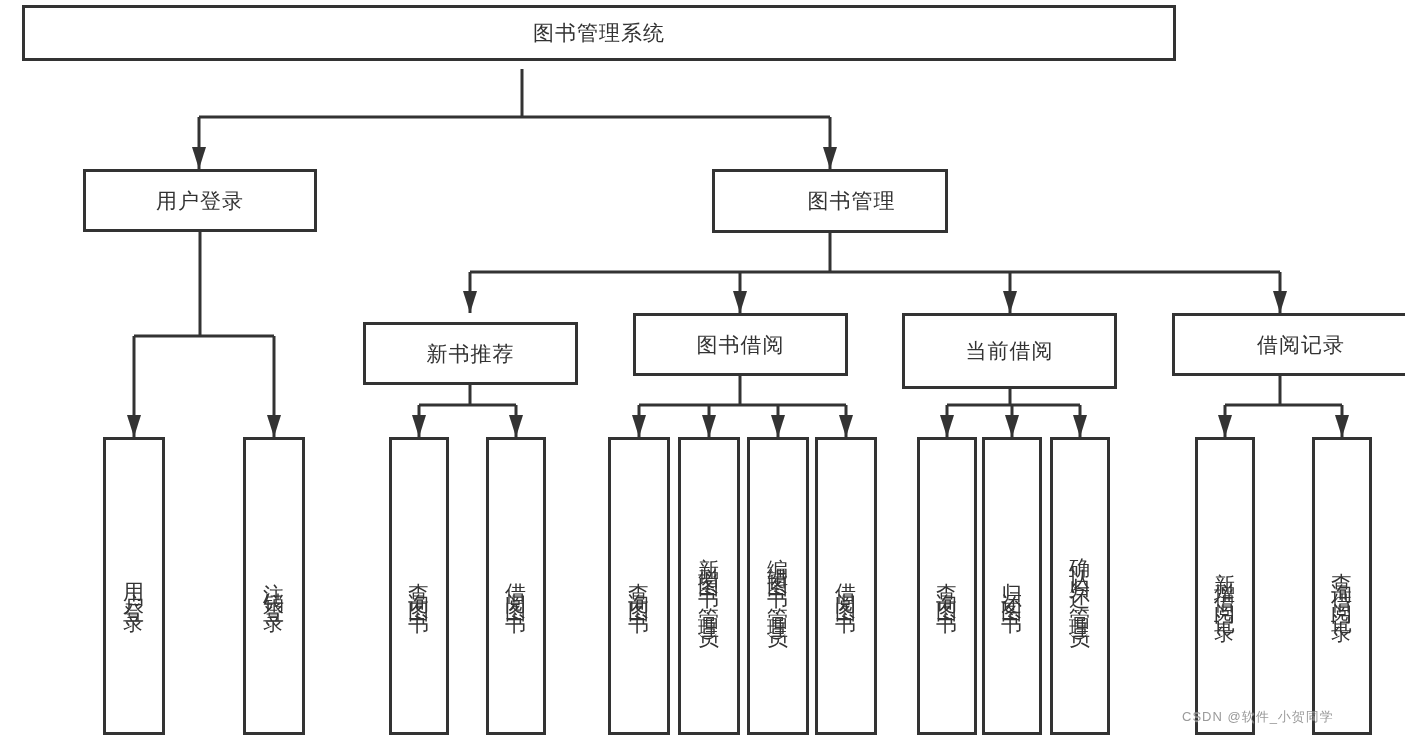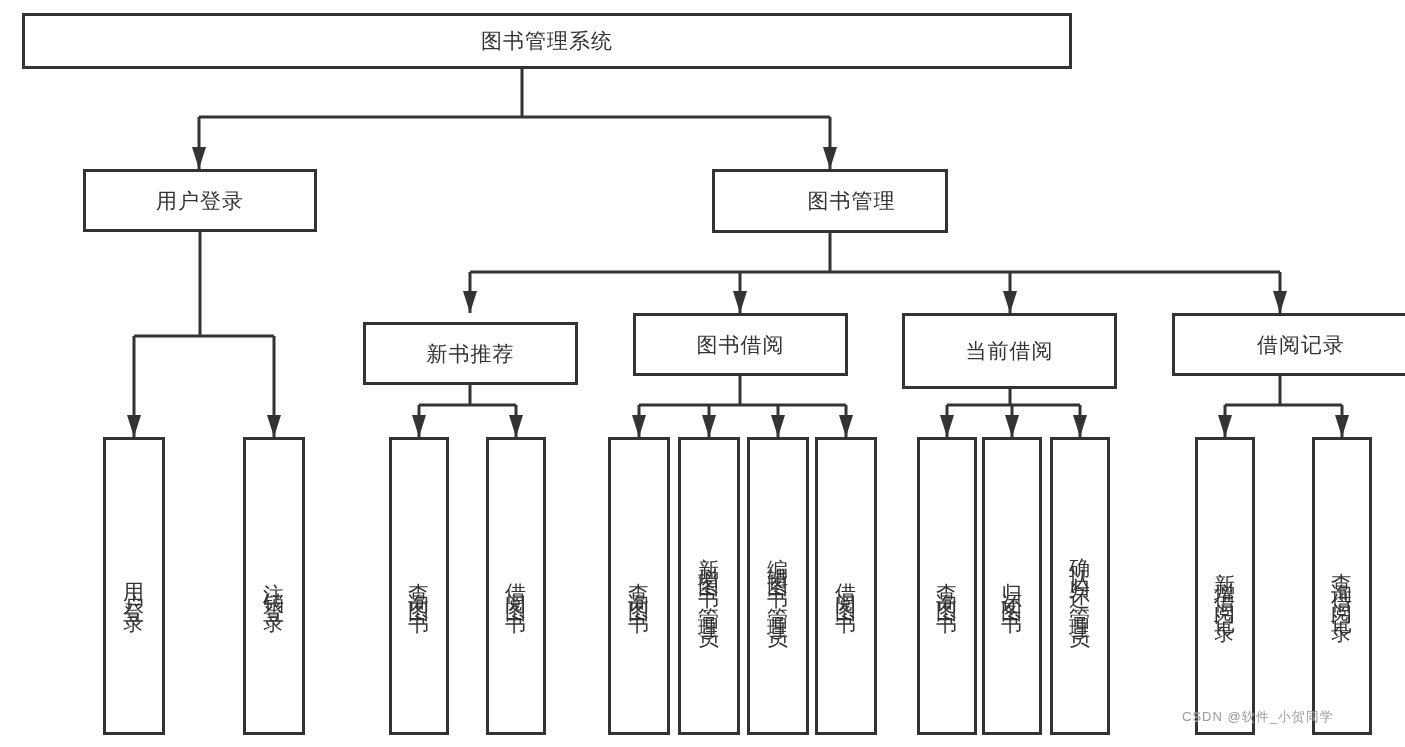--- a/index.html
+++ b/index.html
@@ -97,21 +97,21 @@
       <path d="M1012,405 L1012,437" marker-end="url(#arr)"></path>
       <path d="M1080,405 L1080,437" marker-end="url(#arr)"></path>
 
       <path d="M1280,376 L1280,405"></path>
       <path d="M1225,405 L1342,405"></path>
       <path d="M1225,405 L1225,437" marker-end="url(#arr)"></path>
       <path d="M1342,405 L1342,437" marker-end="url(#arr)"></path>
     </g>
   </svg>
 
-  <div class="node h" style="left:22px; top:13px; width:1050px; height:56px;">
+  <div class="node h" style="left:22px; top:5px; width:1154px; height:56px;">
     <span>图书管理系统</span>
   </div>
 
   <div class="node h" style="left:83px; top:169px; width:234px; height:63px;">
     <span>用户登录</span>
   </div>
   <div class="node h" style="left:712px; top:169px; width:236px; height:64px;padding-left:43px;">
     <span>图书管理</span>
   </div>
 

